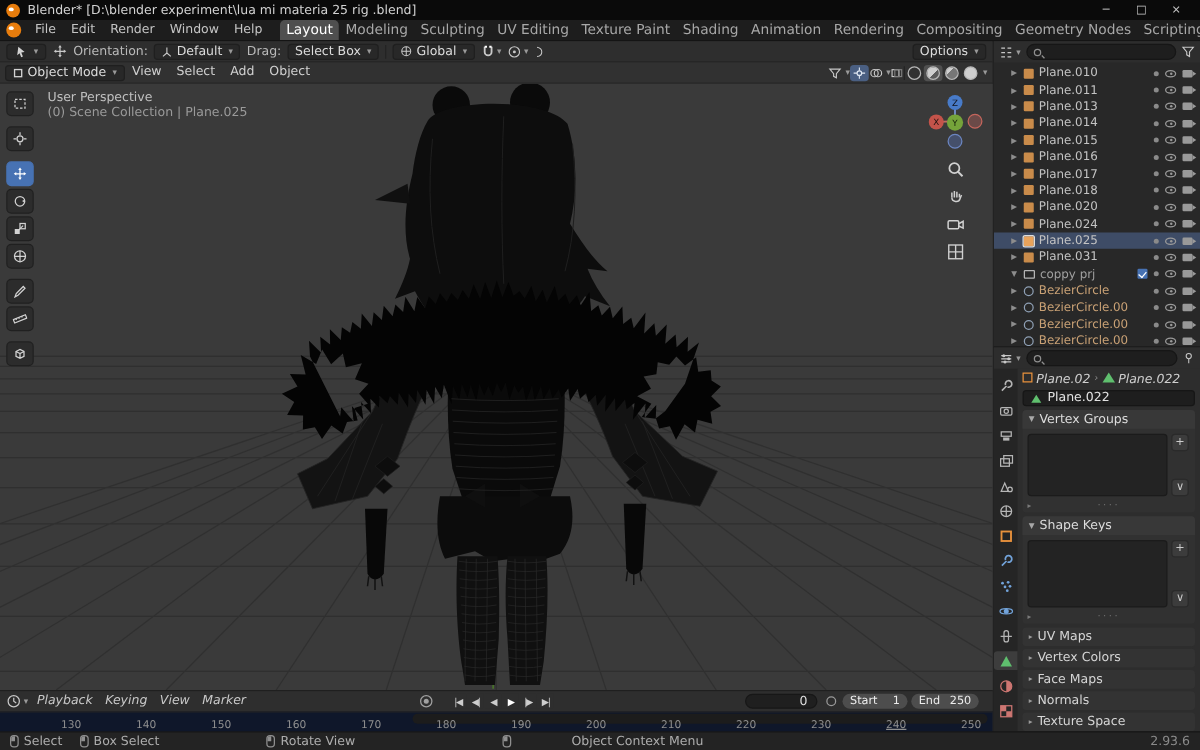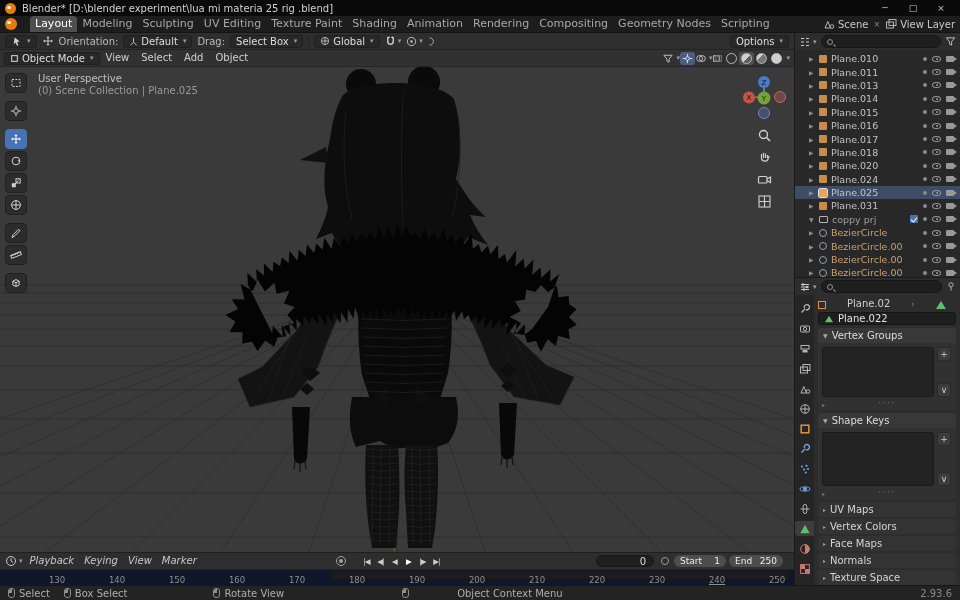--- a/index.html
+++ b/index.html
@@ -89,21 +89,21 @@
   .chk { width:8px; height:8px; background:#4772b3; border-radius:1px; position:relative; }
   .chk::after { content:''; position:absolute; left:2px; top:1px; width:3px; height:5px; border:solid #fff; border-width:0 1px 1px 0; transform:rotate(40deg); }
 
   
   .props { flex:1; display:flex; flex-direction:column; background:#2d2d2d; min-height:0; overflow:hidden; }
   .prop-body { flex:1; display:flex; min-height:0; }
   .prop-tabs { width:19px; flex:0 0 19px; background:#252525; padding-top:6px; display:flex; flex-direction:column; align-items:center; gap:5px; }
   .prop-tab { width:19px; height:15px; display:flex; align-items:center; justify-content:center; }
   .prop-tab.active { background:#3d3d3d; border-radius:3px 0 0 3px; }
   .prop-content { flex:1; padding:3px 4px; display:flex; flex-direction:column; gap:3px; min-width:0; overflow:hidden; }
-  .breadcrumb { display:flex; align-items:flex-end; gap:21px; height:15px; color:#cfcfcf; white-space:nowrap; }
+  .breadcrumb { display:flex; align-items:flex-start; gap:3px; height:15px; color:#cfcfcf; white-space:nowrap;font-style:italic; }
   .bc-sep { color:#8a8a8a; font-size:8px; }
   .cube-ic { width:8px; height:8px; border:1.5px solid #e8913c; flex:0 0 auto; }
   .tri-ic { width:0; height:0; border-left:5px solid transparent; border-right:5px solid transparent; border-bottom:8px solid #5fbf6e; flex:0 0 auto; }
   .name-field { height:15px; background:#1e1e1e; border:1px solid #161616; border-radius:3px; display:flex; align-items:center; gap:4px; padding:0 5px; color:#e2e2e2; }
   .panel { background:#313131; border-radius:3px; }
   .panel-hdr { height:15px; display:flex; align-items:center; gap:4px; padding:0 5px; color:#dcdcdc; background:#383838; border-radius:3px 3px 0 0; }
   .panel-hdr .tw { color:#a8a8a8; font-size:6px; }
   .panel-inner { padding:4px; display:flex; gap:3px; }
   .listbox { flex:1; background:#232323; border:1px solid #1b1b1b; border-radius:3px; }
   .btn-col { width:15px; flex:0 0 15px; display:flex; flex-direction:column; justify-content:space-between; }
@@ -149,20 +149,27 @@
     <div class="win-controls">
       <span class="win-btn">─</span>
       <span class="win-btn">□</span>
       <span class="win-btn">×</span>
     </div>
   </div>
 
   <div class="topbar">
     <div class="logo-cell">
         <span class="blender-logo"></span>
+      </div>
+    <div style="display:flex" id="menu-strip">
+        <div class="menu-item">File</div>
+        <div class="menu-item">Edit</div>
+        <div class="menu-item">Render</div>
+        <div class="menu-item">Window</div>
+        <div class="menu-item">Help</div>
       </div>
     <div class="ws-tabs" id="workspace-tabs">
         <div class="ws-tab active">Layout</div>
         <div class="ws-tab">Modeling</div>
         <div class="ws-tab">Sculpting</div>
         <div class="ws-tab">UV Editing</div>
         <div class="ws-tab">Texture Paint</div>
         <div class="ws-tab">Shading</div>
         <div class="ws-tab">Animation</div>
         <div class="ws-tab">Rendering</div>

